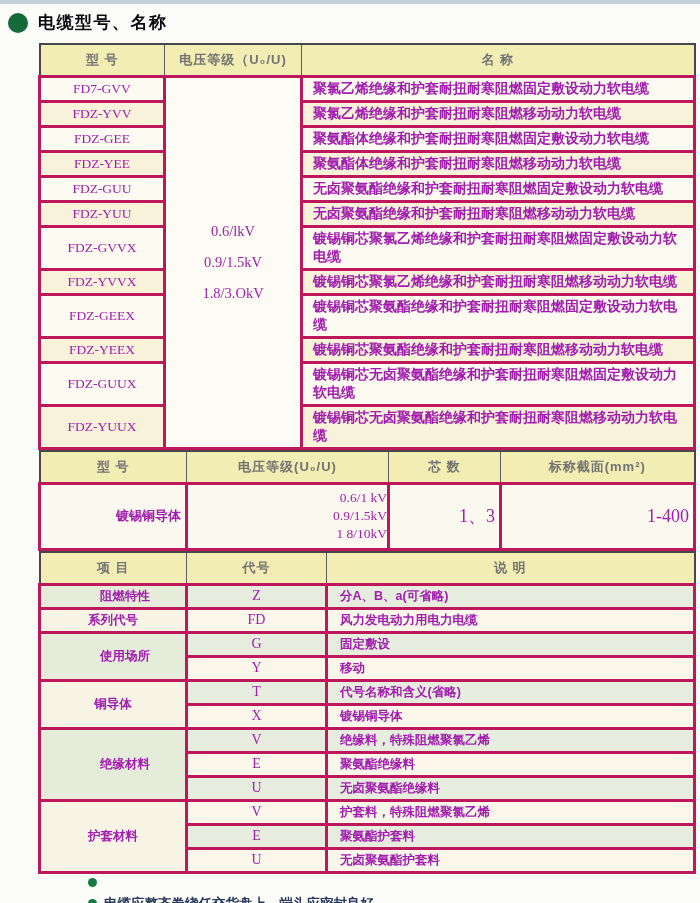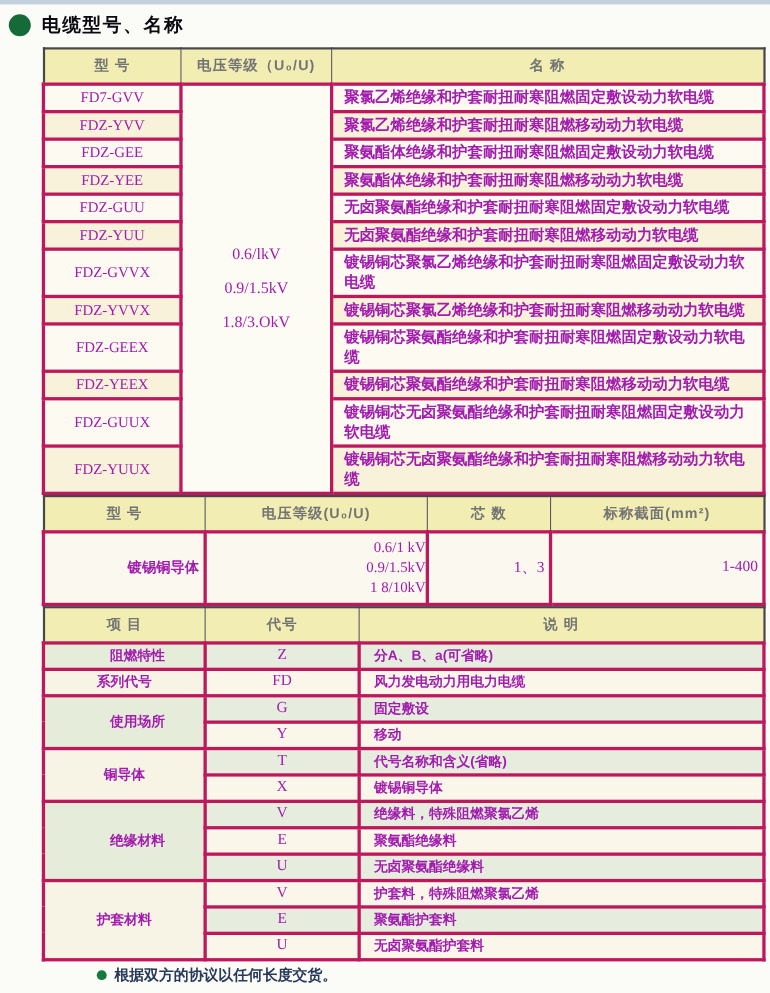--- a/index.html
+++ b/index.html
@@ -28,21 +28,21 @@
   .cell-voltage { text-align:center; background:#fdfcf4; font-family:"Liberation Serif", serif; font-size:14.5px; vertical-align:middle; }
   .voltage-line { margin:14px 0;text-align:center; }
   .cell-name { font-weight:bold; padding-left:10px; font-size:14px; }
   .row-pale { background:#fdfbf1; }
   .row-cream { background:#f8f2da;padding-left:34px; }
 
   
   #specs-table td { text-align:right; background:#fbf9ef; }
   .specs-voltage { font-family:"Liberation Serif", serif; font-size:13.5px; line-height:1.35; padding:4px 0; }
   .specs-model { font-weight:bold; font-size:13px; }
-  .specs-latin { font-family:"Liberation Serif", serif; font-size:14px; }
+  .specs-latin { font-family:"Liberation Serif", serif; font-size:18px; }
 
   
   #codes-table td { height:20px; }
   .row-sage { background:#e7edde; }
   .row-ivory { background:#faf7ea; }
   .cell-item { text-align:center; font-weight:bold; }
   .g-even { background:#e6ecda;padding-left:28px; }
   .g-odd  { background:#f7f4e6; }
   .cell-code { text-align:center; font-family:"Liberation Serif", serif; font-size:14px; }
   .cell-meaning { font-weight:bold; padding-left:12px; }
@@ -228,20 +228,19 @@
         <tr class="row-ivory">
           <td class="cell-code">U</td>
           <td class="cell-meaning">无卤聚氨酯护套料</td>
         </tr>
       </tbody>
   </table>
 
   <ul class="delivery-list">
     <li class="delivery-item">
       <span class="mini-dot"></span>
-      <span>根据双方的协议以任何长度交货。</span>
     </li>
     <li class="delivery-item">
       <span class="mini-dot"></span>
       <span>电缆应整齐卷绕任交货盘上，端头应密封良好。</span>
     </li>
   </ul>
 </div>
 
 </body></html>

